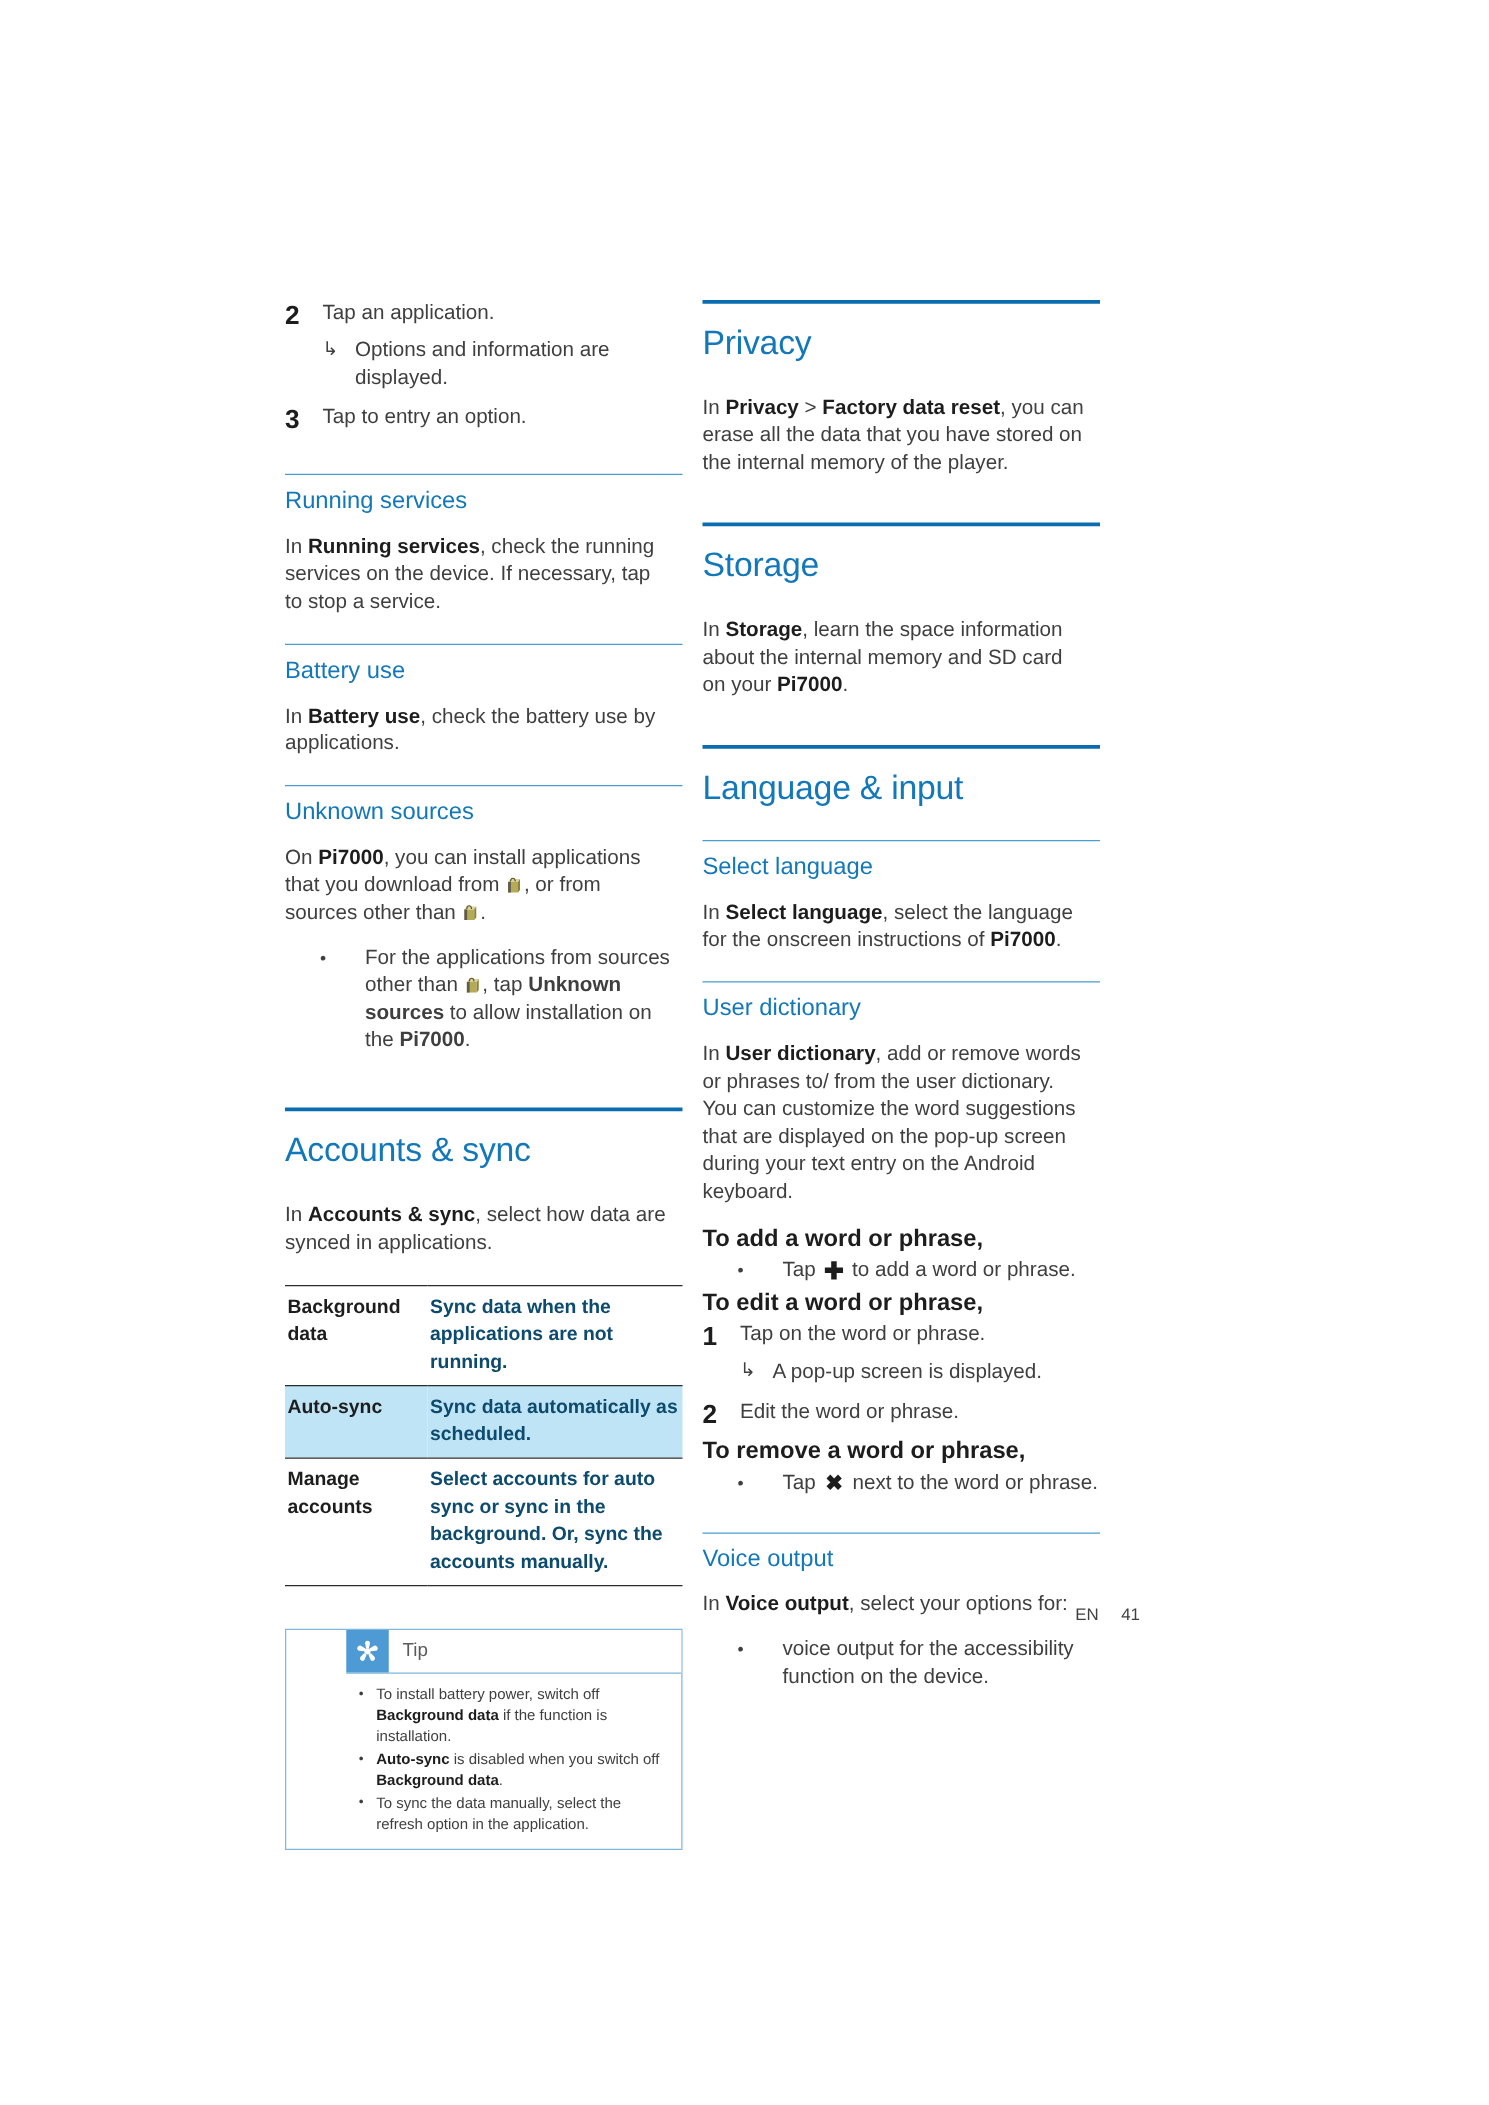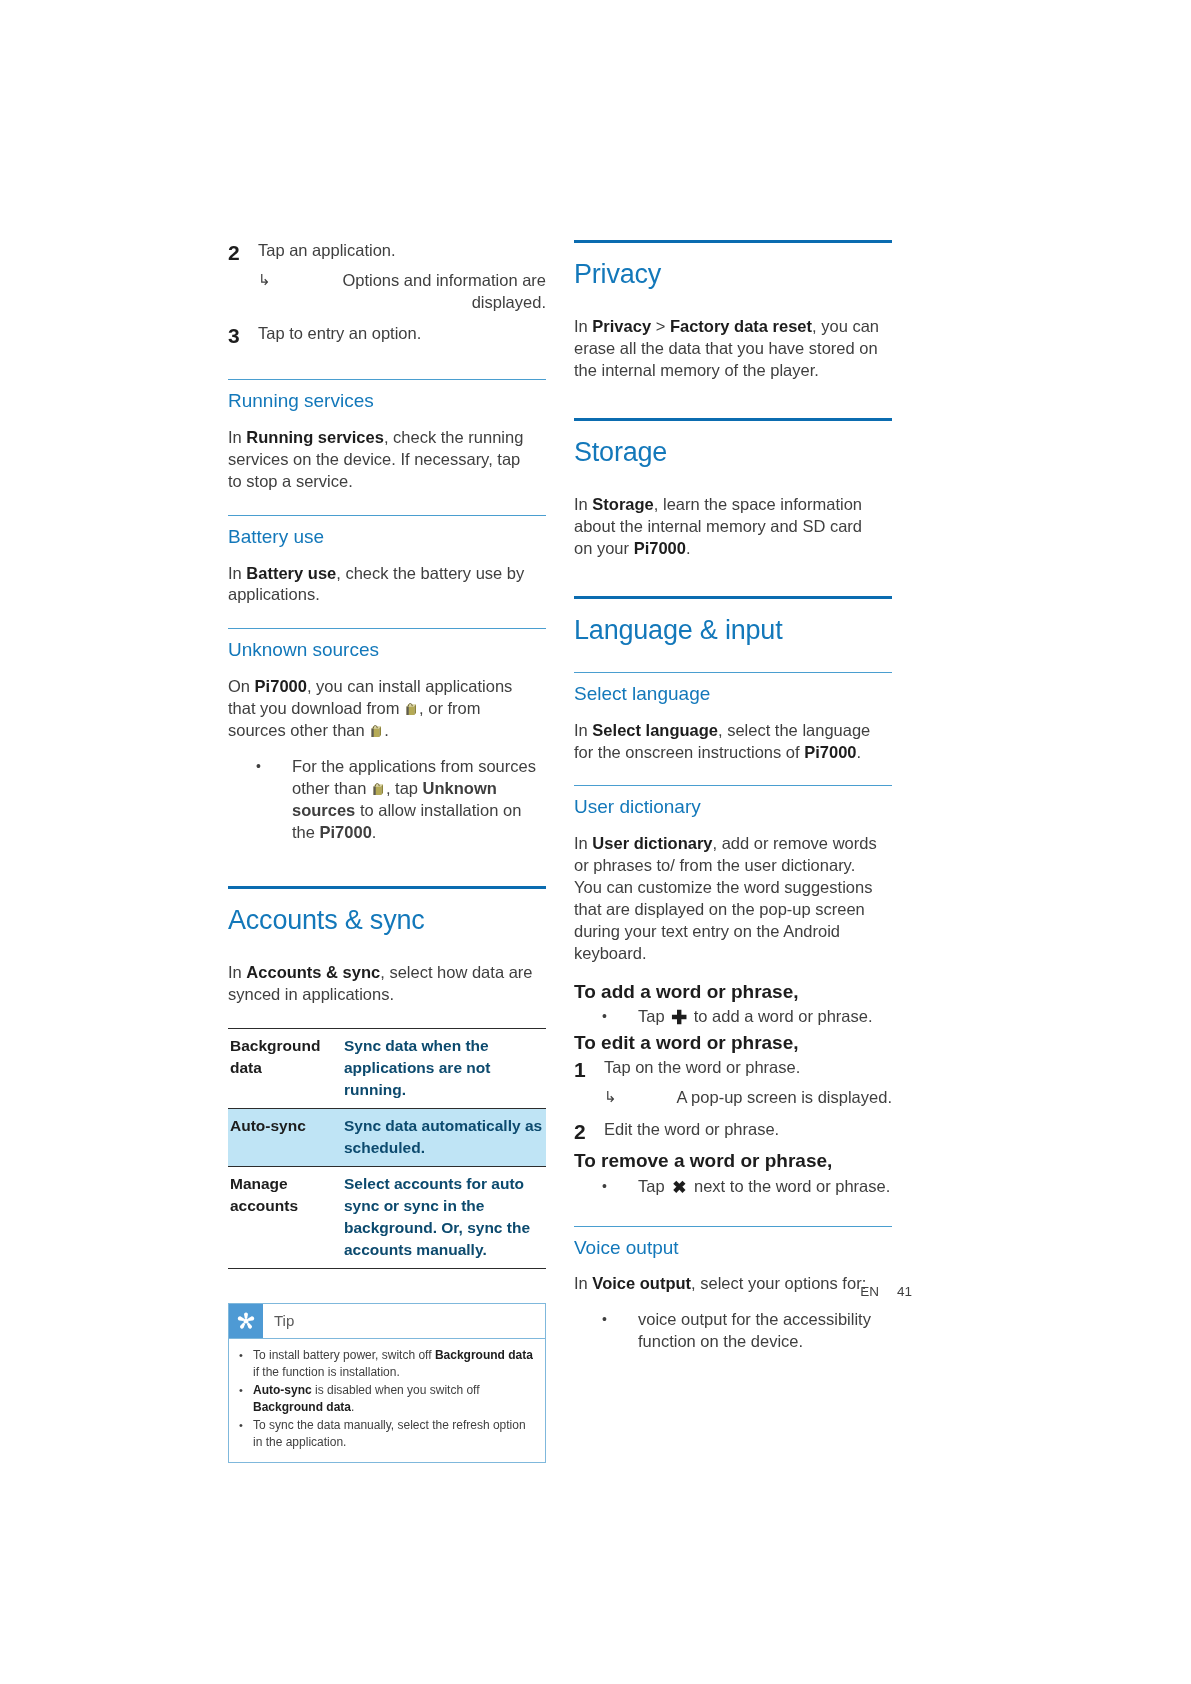--- a/index.html
+++ b/index.html
@@ -17,21 +17,21 @@
     height: 1684px;
     background: #ffffff;
     overflow: hidden;
   }
   .col {
     position: absolute;
     top: 240px;
     width: 318px;
   }
   .col-left  { left: 228px; }
-  .col-right { left: 574px; }
+  .col-right { left: 562px; }
   .rule-minor {
     border-top: 1px solid #4a9ed0;
     margin: 0 0 10px 0;
     height: 0;
   }
   .rule-chapter {
     border-top: 3px solid #0b6cb0;
     margin: 0 0 16px 0;
     height: 0;
   }
@@ -88,21 +88,20 @@
     flex: 0 0 26px;
     font-size: 15px;
     color: #3f3f3f;
     line-height: 1.33;
   }
   .substep-text {
     font-size: 16.5px;
     line-height: 1.33;
     color: #3f3f3f;
     flex: 1;
-    text-align: right;
   }
   .bullet-item {
     display: flex;
     margin: 0 0 2px 28px;
     align-items: flex-start;
   }
   .bullet-dot {
     flex: 0 0 36px;
     font-size: 14px;
     line-height: 1.45;
@@ -171,20 +170,21 @@
     width: 110px;
     font-weight: bold;
     color: #1d1d1d;
     padding-left: 2px;
   }
 
   
   .tipbox {
     border: 1px solid #7fb8dc;
     margin-top: 6px;
+    padding-left: 48px;
   }
   .tip-header {
     display: flex;
     align-items: center;
     border-bottom: 1px solid #7fb8dc;
     height: 34px;
     background: #ffffff;
   }
   .tip-badge {
     width: 34px;

